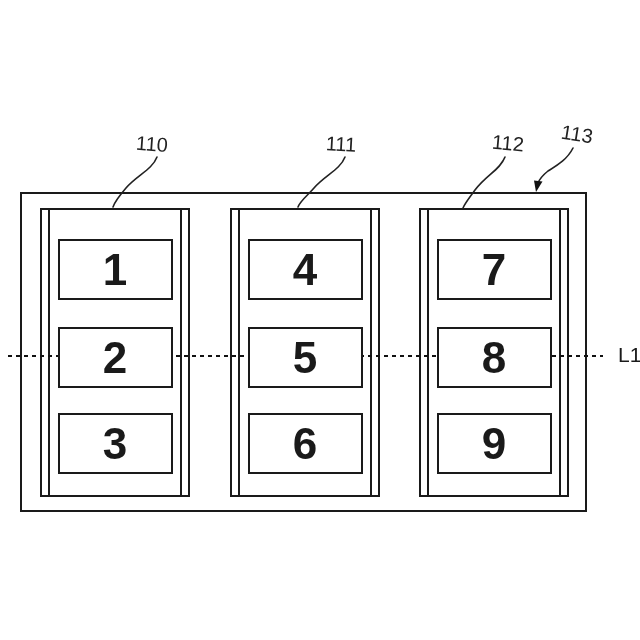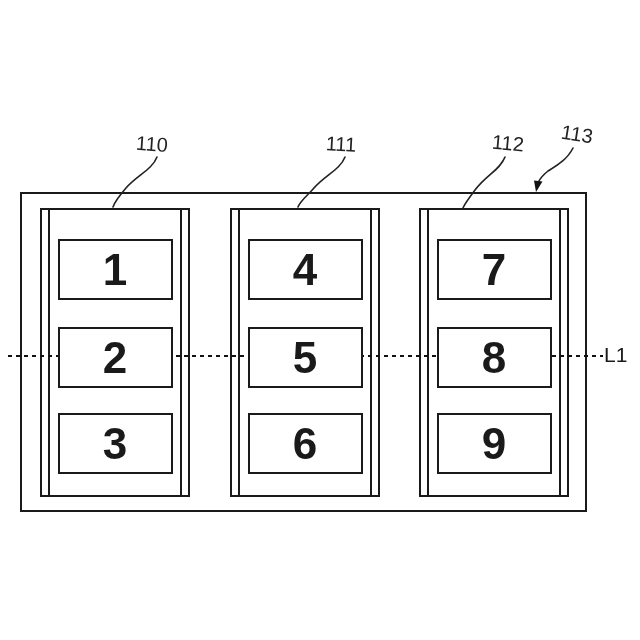--- a/index.html
+++ b/index.html
@@ -43,21 +43,21 @@
   
   .ref-label{
     position:absolute;width:48px;text-align:center;z-index:3;
     font-size:20px;font-weight:400;color:#222;line-height:1;
   }
   .ref-110{left:128px;top:134px;transform:rotate(4deg);}
   .ref-111{left:317px;top:134px;transform:rotate(3deg);}
   .ref-112{left:484px;top:133px;transform:rotate(5deg);}
   .ref-113{left:553px;top:124px;transform:rotate(9deg);}
   .line-label{
-    position:absolute;left:604px;top:344px;z-index:3;
+    position:absolute;left:618px;top:344px;z-index:3;
     font-size:21px;font-weight:400;color:#1a1a1a;line-height:1;
   }
   .leader-overlay{
     position:absolute;left:0;top:0;width:640px;height:640px;z-index:3;pointer-events:none;
   }
   .leader-overlay path{fill:none;stroke:#222;stroke-width:1.6;stroke-linecap:round;}
   .leader-overlay polygon{fill:#111;stroke:none;}
 </style>
 </head>
 <body>

